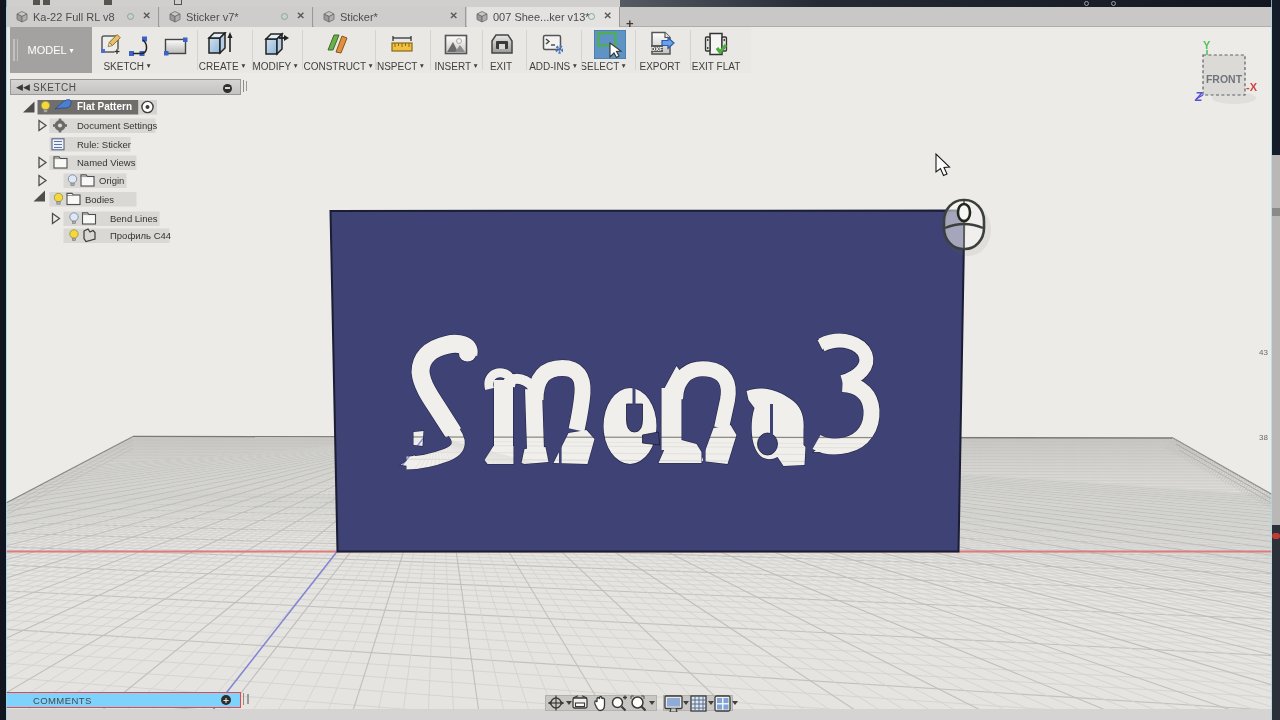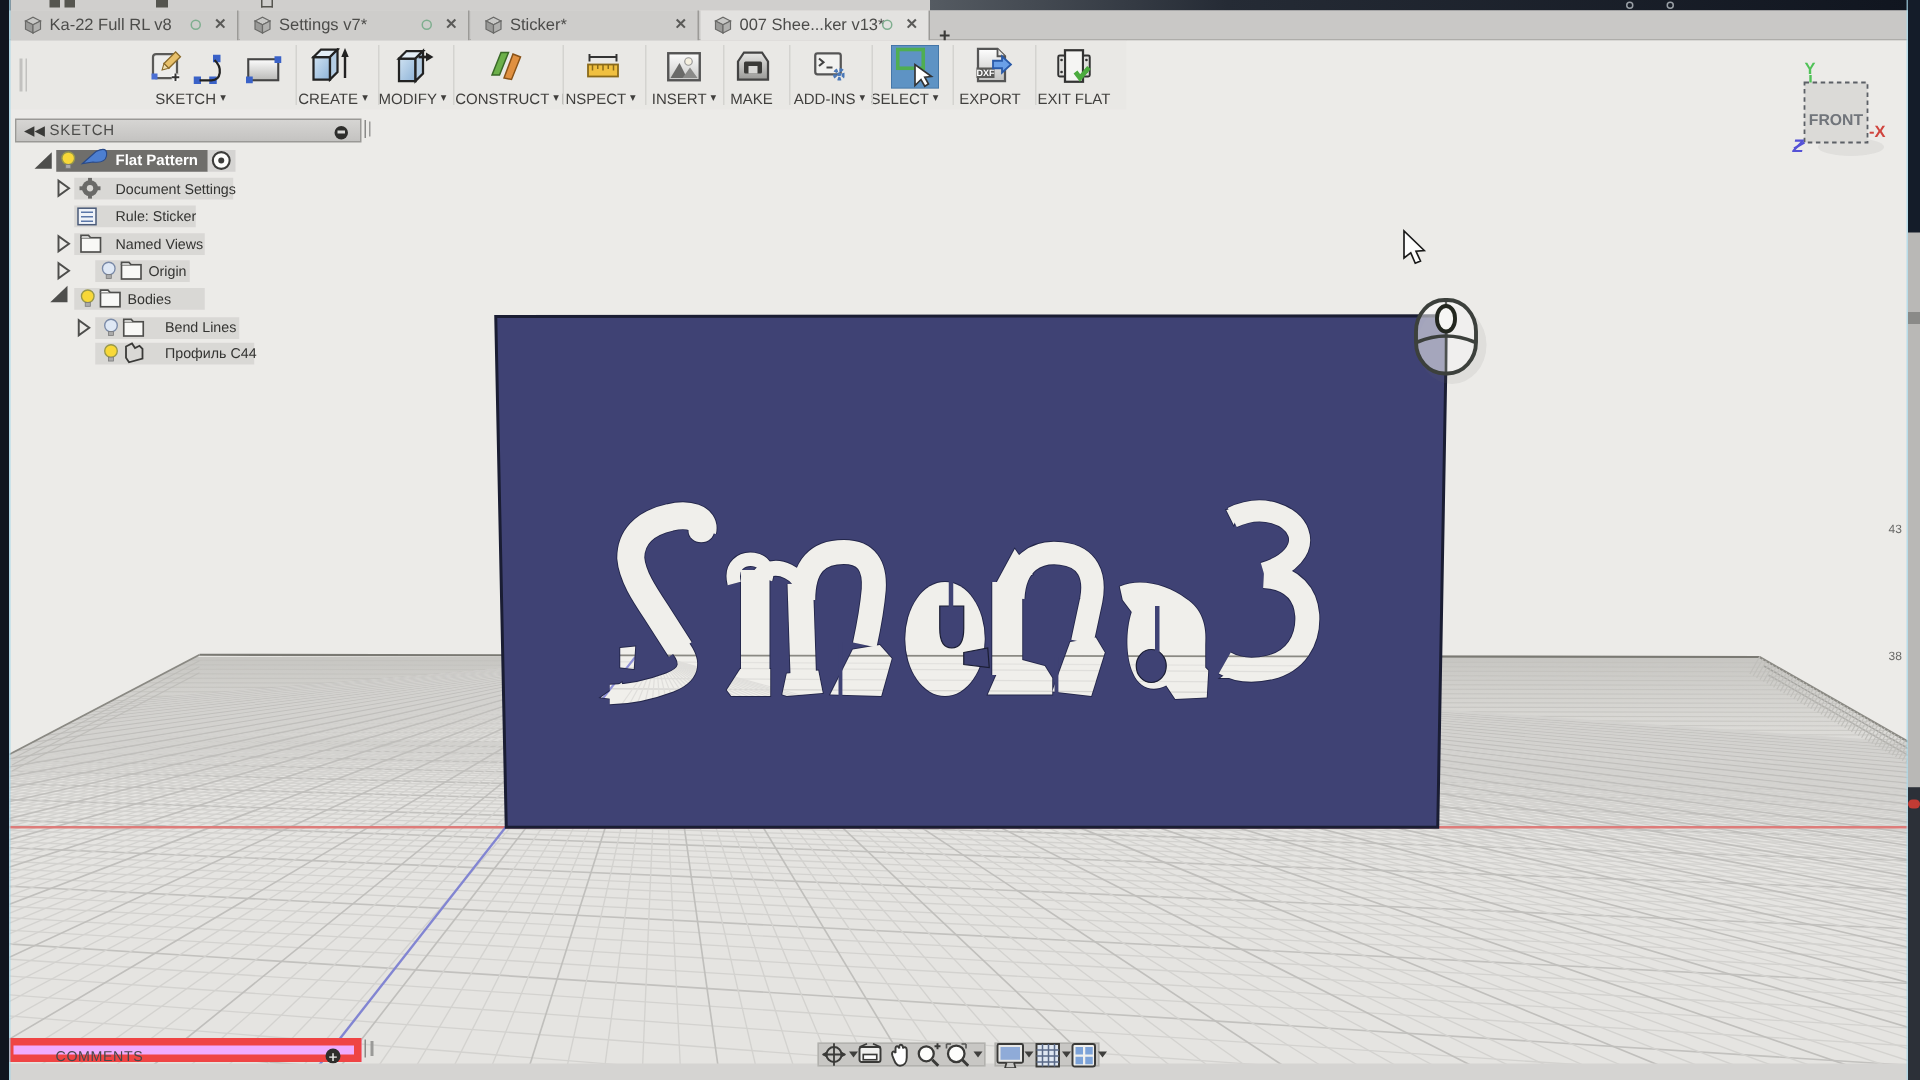--- a/index.html
+++ b/index.html
@@ -27,21 +27,21 @@
 .ic{position:absolute}
 .glabel{position:absolute;top:60.5px;font-size:10px;color:#403f3d;text-align:center;white-space:nowrap}
 .glabel i{font-style:normal;font-size:7.5px;position:relative;top:-1.5px}
 .sep{position:absolute;top:30px;width:1px;height:40px;background:#d4d3d0}
 #browser{left:10px;top:79px;width:231px;height:16px;background:linear-gradient(#d6d5d3,#c4c3c1);border:1px solid #9a9996;color:#4c4c4a;font-size:10px}
 #browser b{font-weight:normal;position:absolute;left:22px;top:2px;letter-spacing:0.5px}
 #browser .arr{position:absolute;left:5px;top:2px;font-size:9px;color:#3a3a38}
 #browser .dot{position:absolute;right:8px;top:3.5px;width:9px;height:9px;border-radius:50%;background:#2e2e2c}
 #browser .dot:after{content:"";position:absolute;left:2px;top:3.8px;width:5px;height:1.6px;background:#d8d8d6}
 svg.tree{position:absolute}
-#comments{left:4px;top:691.5px;width:237px;height:16.5px;background:#f0abfc;border:5px solid #ef4444;font-size:9.5px;color:#48484a}
+#comments{left:4px;top:691.5px;width:237px;height:16.5px;background:#7dd3fc;border:1px solid #ef4444;font-size:9.5px;color:#48484a}
 #comments span{position:absolute;left:28px;top:2.5px;letter-spacing:0.4px}
 #comments .cdot{position:absolute;right:9px;top:2.6px;width:10px;height:10px;border-radius:50%;background:#2e2e2c;color:#e8e8e6;font-size:9px;line-height:10px;text-align:center;font-weight:bold}
 #botstrip{left:0;top:708.5px;width:1280px;height:11.5px;background:#d5d4d2}
 .navbar{position:absolute;top:694.5px;height:16.5px;background:#c8c7c4;border:0.5px solid #b2b1ae}
 .caret{position:absolute;top:701px;width:0;height:0;border-left:3px solid transparent;border-right:3px solid transparent;border-top:4.5px solid #3f3f3d}
 .mark{position:absolute;background:#55554f}
 </style></head>
 <body>
 <div id="page">
 <div id="vp"><svg id="viewport" width="1280" height="720" viewBox="0 0 1280 720" xmlns="http://www.w3.org/2000/svg">
@@ -613,21 +613,21 @@
         <div class="tlabel">Ka-22 Full RL v8</div>
         <div class="tcirc" style="right:24px"></div>
         <div class="tx">✕</div>
       </div>
       <div class="tab" style="left:160px;width:153px;background:#cecdcb">
         <svg class="ic" style="left:8px;top:3px" width="14" height="13" viewBox="0 0 14 13" xmlns="http://www.w3.org/2000/svg">
 <polygon points="2,4 7,1.5 12,4 7,6.5" fill="#c8c8c6" stroke="#6a6a68" stroke-width="0.8"></polygon>
 <polygon points="2,4 7,6.5 7,12 2,9.5" fill="#9a9a98" stroke="#6a6a68" stroke-width="0.8"></polygon>
 <polygon points="12,4 7,6.5 7,12 12,9.5" fill="#b0b0ae" stroke="#6a6a68" stroke-width="0.8"></polygon>
 </svg>
-        <div class="tlabel">Settings v7*</div>
+        <div class="tlabel">Sticker v7*</div>
         <div class="tcirc" style="right:24px"></div>
         <div class="tx">✕</div>
       </div>
       <div class="tab" style="left:314px;width:152px;background:#cecdcb">
         <svg class="ic" style="left:8px;top:3px" width="14" height="13" viewBox="0 0 14 13" xmlns="http://www.w3.org/2000/svg">
 <polygon points="2,4 7,1.5 12,4 7,6.5" fill="#c8c8c6" stroke="#6a6a68" stroke-width="0.8"></polygon>
 <polygon points="2,4 7,6.5 7,12 2,9.5" fill="#9a9a98" stroke="#6a6a68" stroke-width="0.8"></polygon>
 <polygon points="12,4 7,6.5 7,12 12,9.5" fill="#b0b0ae" stroke="#6a6a68" stroke-width="0.8"></polygon>
 </svg>
         <div class="tlabel">Sticker*</div>
@@ -647,20 +647,21 @@
     </div>
 
 <div class="mark" style="left:33px;top:0;width:7px;height:5px"></div>
 <div class="mark" style="left:43px;top:0;width:7px;height:5px"></div>
 <div class="mark" style="left:104px;top:0;width:8px;height:5px"></div>
 <div class="mark" style="left:174px;top:0;width:8px;height:5px;background:transparent;border:1.4px solid #55554f;border-top:none"></div>
 <div class="mark" style="left:0px;top:0;width:7px;height:6.5px;background:#10151f"></div>
 
 <div class="abs" id="toolbar"></div>
     <div class="abs" id="tb-east"></div>
+    <div class="abs" id="modelbtn">MODEL <i>▾</i></div>
     <div class="grip" style="left:13px"></div>
     <div class="grip" style="left:16.5px"></div>
     <svg class="ic" style="left:100px;top:33px" width="23" height="24" viewBox="0 0 23 24" xmlns="http://www.w3.org/2000/svg">
 <rect x="2" y="3" width="16" height="16" rx="2" fill="#ededeb" stroke="#5a5a58" stroke-width="1.5"></rect>
 <rect x="1" y="16" width="4" height="4" fill="#4a6fd4"></rect>
 <g transform="rotate(45 12.5 9)">
         <rect x="10.5" y="0.5" width="4.5" height="11" fill="#e8c06a" stroke="#8a6a2a" stroke-width="0.9"></rect>
         <polygon points="10.5,11.5 15,11.5 12.7,15.5" fill="#f0e0b0" stroke="#8a6a2a" stroke-width="0.7"></polygon>
       </g>
 <path d="M14.5,18.5 h5 m-2.5,-2.5 v5" stroke="#fff" stroke-width="3"></path>
@@ -748,21 +749,21 @@
 <defs>
         <linearGradient id="kg" x1="0" y1="0" x2="0" y2="1">
           <stop offset="0" stop-color="#e8e8e6"></stop>
           <stop offset="1" stop-color="#9a9a98"></stop>
         </linearGradient>
       </defs>
 <path d="M2,8 L6,2 L18,2 L22,8 L22,20 L2,20 Z" fill="url(#kg)" stroke="#444" stroke-width="1.5"></path>
 <rect x="6" y="8" width="12" height="8" rx="1" fill="#3a3a38"></rect>
 <rect x="9" y="11" width="6" height="5" fill="#d8d8d6"></rect>
 </svg>
-    <div class="glabel" style="left:446px;width:110px">MAKE</div>
+    <div class="glabel" style="left:446px;width:110px">EXIT</div>
     <svg class="ic" style="left:542px;top:33px" width="21" height="21" viewBox="0 0 21 21" xmlns="http://www.w3.org/2000/svg">
 <rect x="1.5" y="2.5" width="17" height="14" rx="1.5" fill="#f2f2f0" stroke="#555" stroke-width="1.5"></rect>
 <path d="M4,6 l3,2.5 l-3,2.5" fill="none" stroke="#444" stroke-width="1.4"></path>
 <line x1="9" y1="12" x2="13" y2="12" stroke="#444" stroke-width="1.4"></line>
 <g fill="#4a78b8">
         <circle cx="17.5" cy="16.5" r="3" fill="none" stroke="#4a78b8" stroke-width="2.4" stroke-dasharray="2.1,1.4"></circle>
         <circle cx="17.5" cy="16.5" r="1.4"></circle>
       </g>
 </svg>
     <div class="glabel" style="left:498px;width:110px">ADD-INS <i>▾</i></div>

